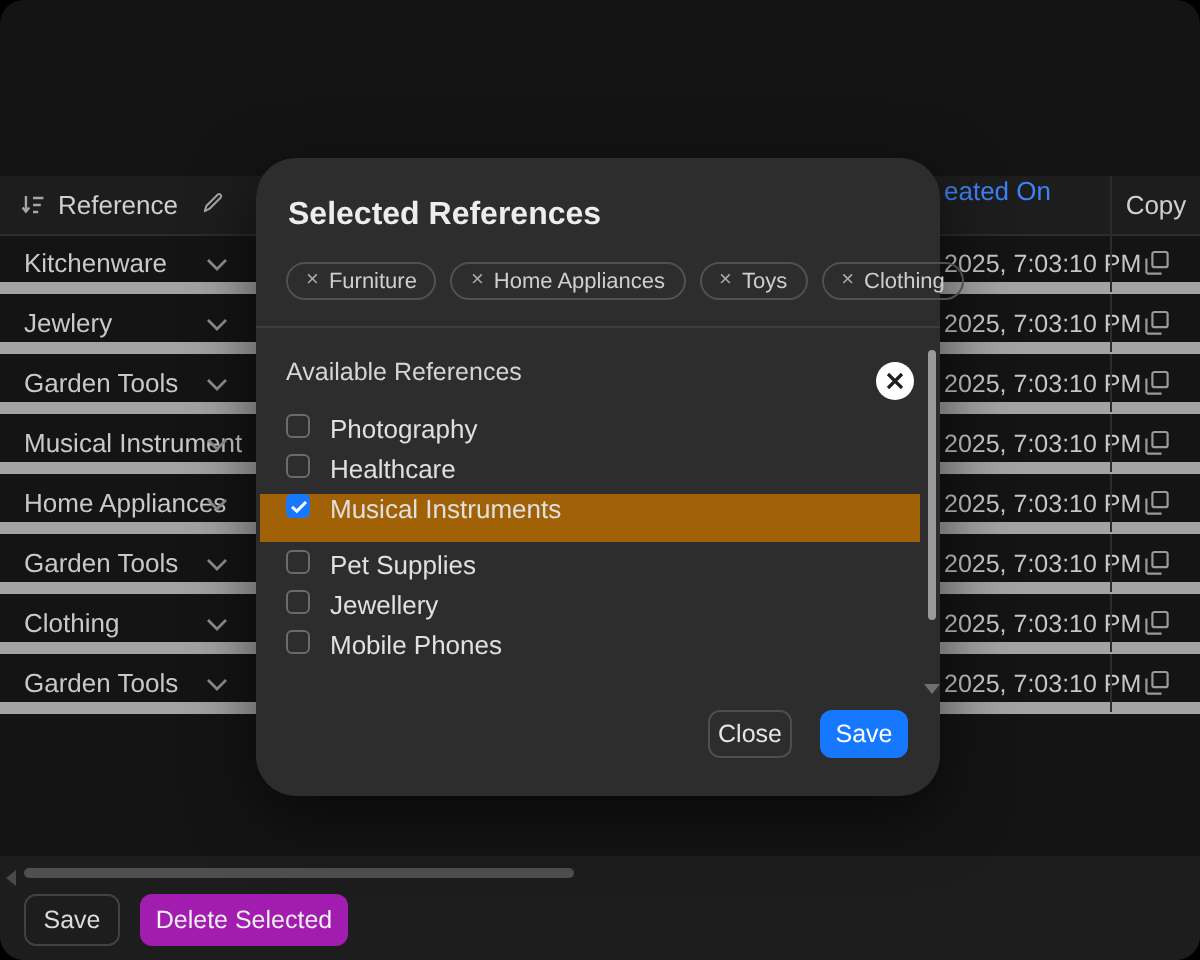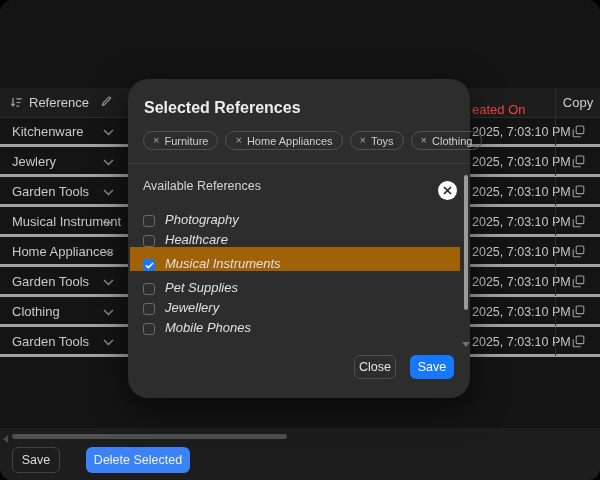--- a/index.html
+++ b/index.html
@@ -5,60 +5,60 @@
   html,body{margin:0;padding:0;background:#000;width:600px;height:480px;overflow:hidden;
     font-family:"Liberation Sans","DejaVu Sans",sans-serif;}
   .window{position:absolute;left:0;top:0;width:600px;height:480px;background:#141414;
     border-radius:12px;overflow:hidden;}
   
   .thead{position:absolute;left:0;top:88px;width:600px;height:29px;background:#1d1d1d;
     border-bottom:1px solid #2c2c2c;}
   .thead .ref-head{position:absolute;left:10px;top:0;height:29px;display:flex;align-items:center;gap:6px;
     color:#d0d0d0;font-size:13px;}
   .thead .edit-wrap{position:absolute;left:100px;top:7px;}
-  .thead .created-head{position:absolute;left:472px;top:0;height:29px;display:flex;align-items:flex-end;
-    color:#ef4444;font-size:13px;}
+  .thead .created-head{position:absolute;left:472px;top:0;height:29px;display:flex;align-items:flex-start;
+    color:#3b82f6;font-size:13px;}
   .thead .copy-head{position:absolute;left:555px;top:0;width:45px;height:29px;display:flex;align-items:center;
     justify-content:center;color:#d0d0d0;font-size:13px;border-left:1px solid #2c2c2c;box-sizing:border-box;text-align:center;}
   .tbody{position:absolute;left:0;top:117px;width:600px;}
-  .trow{position:relative;height:30px;border-bottom:3px solid #a3a3a3;box-sizing:border-box;}
+  .trow{position:relative;height:30px;border-bottom:6px solid #a3a3a3;box-sizing:border-box;}
   .trow .ref-cell{position:absolute;left:12px;top:0;height:29px;display:flex;align-items:center;
     color:#c9c9c9;font-size:13px;white-space:nowrap;}
   .trow .chev{position:absolute;left:103px;top:12px;}
   .trow .date-cell{position:absolute;left:472px;top:0;height:29px;display:flex;align-items:center;
     color:#c6c6c6;font-size:12.5px;white-space:nowrap;}
   .trow .copy-cell{position:absolute;left:555px;top:0;width:45px;height:29px;display:flex;
     align-items:center;justify-content:center;border-left:1px solid #2c2c2c;box-sizing:border-box;cursor:pointer;}
   svg{display:block;}
   
   .footer{position:absolute;left:0;bottom:0;width:600px;height:52px;background:#1d1d1d;}
   .hscroll-arrow{position:absolute;left:3px;top:7px;width:0;height:0;
     border-top:4px solid transparent;border-bottom:4px solid transparent;border-right:5px solid #4a4a4a;cursor:pointer;}
   .hscroll-thumb{position:absolute;left:12px;top:6px;width:275px;height:5px;border-radius:3px;background:#4f4f4f;cursor:pointer;}
   .btn{display:inline-flex;align-items:center;justify-content:center;border-radius:6px;
     font-size:12.5px;cursor:pointer;box-sizing:border-box;user-select:none;}
   .btn-ghost{background:transparent;border:1px solid #424242;color:#dcdcdc;}
   .footer-save{position:absolute;left:12px;top:19px;width:48px;height:26px;}
-  .footer-delete{position:absolute;left:86px;top:19px;width:104px;height:26px;background:#3b82f6;
+  .footer-delete{position:absolute;left:70px;top:19px;width:104px;height:26px;background:#a21caf;
     border:none;color:#f0f0f0;font-weight:500;}
   
   .modal{position:absolute;left:128px;top:79px;width:342px;height:319px;background:#2d2d2d;
     border-radius:20px;box-shadow:0 10px 34px rgba(0,0,0,0.6);z-index:10;}
   .modal-title{position:absolute;left:16px;top:98px;font-size:16px;font-weight:700;color:#ededed;}
   .modal-close{position:absolute;left:310px;top:102px;width:19px;height:19px;border-radius:50%;
     background:#fff;display:flex;align-items:center;justify-content:center;cursor:pointer;}
   .tags{position:absolute;left:15px;top:131px;display:flex;gap:7px;}
   .tag{display:flex;align-items:center;height:19px;padding:0 9px;border:1px solid #505050;
     border-radius:10px;color:#cfcfcf;font-size:11px;box-sizing:border-box;white-space:nowrap;}
   .tag .x{color:#a8a8a8;font-size:11px;margin-right:5px;cursor:pointer;line-height:1;}
   .modal-divider{position:absolute;left:0;top:163px;width:342px;height:1px;background:#3d3d3d;}
   .avail-label{position:absolute;left:15px;top:179px;font-size:12.5px;color:#d6d6d6;}
   .opt-list{position:absolute;left:0;top:207px;width:342px;}
-  .opt{position:relative;height:20px;display:flex;align-items:flex-end;margin:0 10px 0 2px;
-    padding-left:13px;cursor:pointer;font-style:italic;}
+  .opt{position:relative;height:20px;display:flex;align-items:flex-start;margin:0 10px 0 2px;
+    padding-left:13px;cursor:pointer;}
   .opt.checked{height:24px;background:#a16207;margin-bottom:4px;}
   .cbox{width:12px;height:12px;border-radius:3px;border:1px solid #6b6b6b;background:transparent;
     box-sizing:border-box;margin-right:10px;flex:0 0 auto;display:flex;align-items:center;justify-content:center;}
   .opt.checked .cbox{background:#1677ff;border-color:#1677ff;}
   .opt-label{color:#e0e0e0;font-size:13px;white-space:nowrap;}
   .v-thumb{position:absolute;left:336px;top:96px;width:4px;height:135px;border-radius:2px;background:#9a9a9a;cursor:pointer;}
   .v-arrow{position:absolute;left:334px;top:263px;width:0;height:0;
     border-left:4px solid transparent;border-right:4px solid transparent;border-top:5px solid #6f6f6f;cursor:pointer;}
   .modal-actions{position:absolute;right:16px;top:276px;display:flex;gap:14px;}
   .modal-close-btn{width:42px;height:24px;border-color:#4e4e4e;color:#e6e6e6;}

